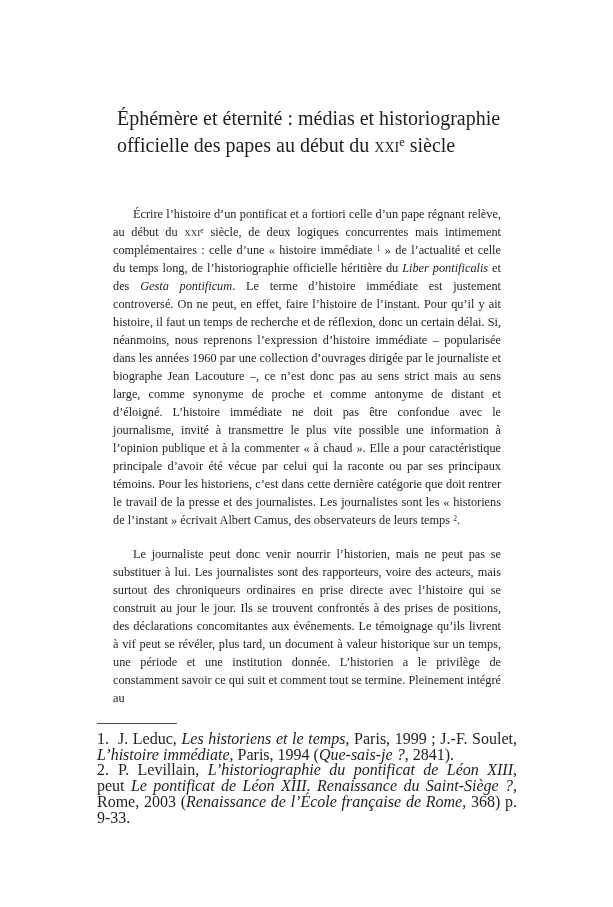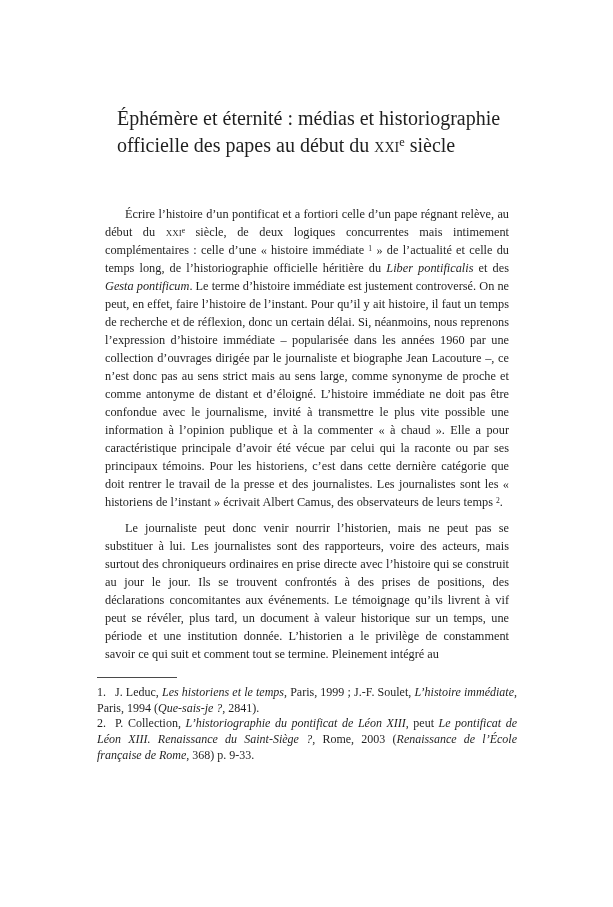--- a/index.html
+++ b/index.html
@@ -28,21 +28,21 @@
     font-weight: normal;
     color: #1f1f1f;
   }
   .author {
     margin: 16px 0 0 0;
     padding-left: 20px;
     font-size: 14px;
     line-height: 19px;
   }
   .body-para {
-    margin: 8px;
+    margin: 16px;
     font-size: 12.3px;
     line-height: 18px;
     text-align: justify;
     text-indent: 20px;
     hyphens: auto;
     -webkit-hyphens: auto;
   }
   .body-para.first { margin-top: 46px; }
   .sc { font-variant: small-caps; }
   sup {
@@ -53,21 +53,21 @@
     top: -0.45em;
   }
   .footnotes { margin-top: 14px; }
   .fn-rule {
     width: 80px; height: 0;
     border-top: 1px solid #4a4a4a;
     margin: 0 0 7px 0;
   }
   .footnote {
     margin: 0;
-    font-size: 12px;
+    font-size: 16px;
     line-height: 15.7px;
     text-align: justify;
     hyphens: auto;
     -webkit-hyphens: auto;
   }
   .fn-num { margin-right: 9px; }
   em { font-style: italic; }
 </style>
 </head>
 <body>
@@ -78,17 +78,17 @@
     <h1 class="title"><span>Éphémère et éternité : médias et historiographie officielle des papes au début du </span><span class="sc">xxi</span><sup>e</sup><span> siècle</span></h1>
 
 
     <p class="body-para first"><span>Écrire l’histoire d’un pontificat et a fortiori celle d’un pape régnant relève, au début du </span><span class="sc">xxi</span><sup>e</sup><span> siècle, de deux logiques concurrentes mais intimement complémentaires : celle d’une « histoire immédiate </span><sup>1</sup><span> » de l’actualité et celle du temps long, de l’historiographie officielle héritière du </span><em>Liber pontificalis</em><span> et des </span><em>Gesta pontificum</em><span>. Le terme d’histoire immédiate est justement controversé. On ne peut, en effet, faire l’histoire de l’instant. Pour qu’il y ait histoire, il faut un temps de recherche et de réflexion, donc un certain délai. Si, néanmoins, nous reprenons l’expression d’histoire immédiate – popularisée dans les années 1960 par une collection d’ouvrages dirigée par le journaliste et biographe Jean Lacouture –, ce n’est donc pas au sens strict mais au sens large, comme synonyme de proche et comme antonyme de distant et d’éloigné. L’histoire immédiate ne doit pas être confondue avec le journalisme, invité à transmettre le plus vite possible une information à l’opinion publique et à la commenter « à chaud ». Elle a pour caractéristique principale d’avoir été vécue par celui qui la raconte ou par ses principaux témoins. Pour les historiens, c’est dans cette dernière catégorie que doit rentrer le travail de la presse et des journalistes. Les journalistes sont les « historiens de l’instant » écrivait Albert Camus, des observateurs de leurs temps </span><sup>2</sup><span>.</span></p>
 
     <p class="body-para"><span>Le journaliste peut donc venir nourrir l’historien, mais ne peut pas se substituer à lui. Les journalistes sont des rapporteurs, voire des acteurs, mais surtout des chroniqueurs ordinaires en prise directe avec l’histoire qui se construit au jour le jour. Ils se trouvent confrontés à des prises de positions, des déclarations concomitantes aux événements. Le témoignage qu’ils livrent à vif peut se révéler, plus tard, un document à valeur historique sur un temps, une période et une institution donnée. L’historien a le privilège de constamment savoir ce qui suit et comment tout se termine. Pleinement intégré au</span></p>
 
     <div class="footnotes">
       <div class="fn-rule"></div>
       <p class="footnote"><span class="fn-num">1.</span><span>J. Leduc, </span><em>Les historiens et le temps</em><span>, Paris, 1999 ; J.-F. Soulet, </span><em>L’histoire immédiate</em><span>, Paris, 1994 (</span><em>Que-sais-je ?</em><span>, 2841).</span></p>
-      <p class="footnote"><span class="fn-num">2.</span><span>P. Collection, </span><em>L’historiographie du pontificat de Léon XIII</em><span>, peut </span><em>Le pontificat de Léon XIII. Renaissance du Saint-Siège ?</em><span>, Rome, 2003 (</span><em>Renaissance de l’École française de Rome</em><span>, 368) p. 9-33.</span></p>
+      <p class="footnote"><span class="fn-num">2.</span><span>P. Levillain, </span><em>L’historiographie du pontificat de Léon XIII</em><span>, peut </span><em>Le pontificat de Léon XIII. Renaissance du Saint-Siège ?</em><span>, Rome, 2003 (</span><em>Renaissance de l’École française de Rome</em><span>, 368) p. 9-33.</span></p>
     </div>
 
   </div>
 </div>
 
 </body></html>

